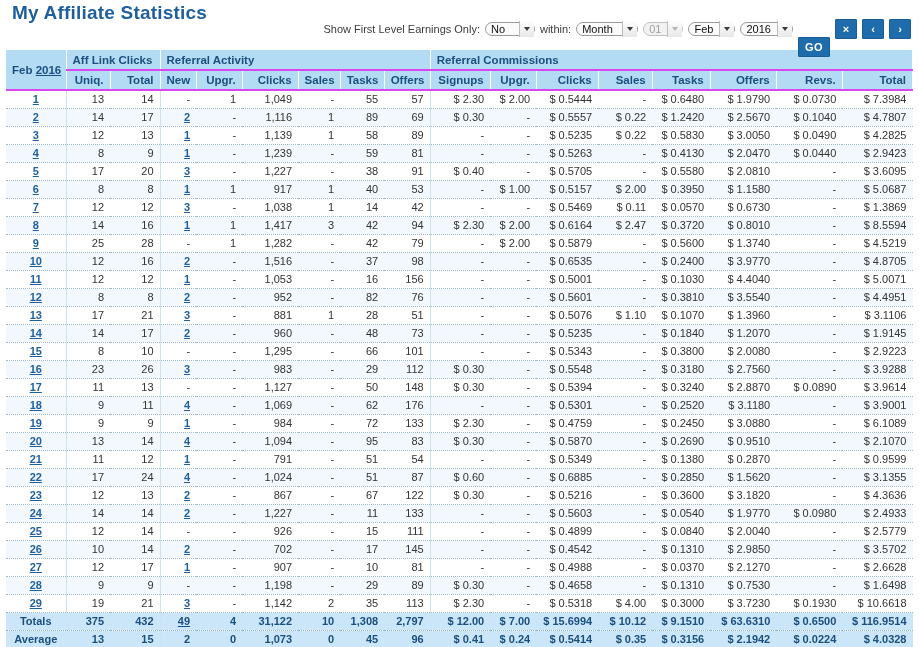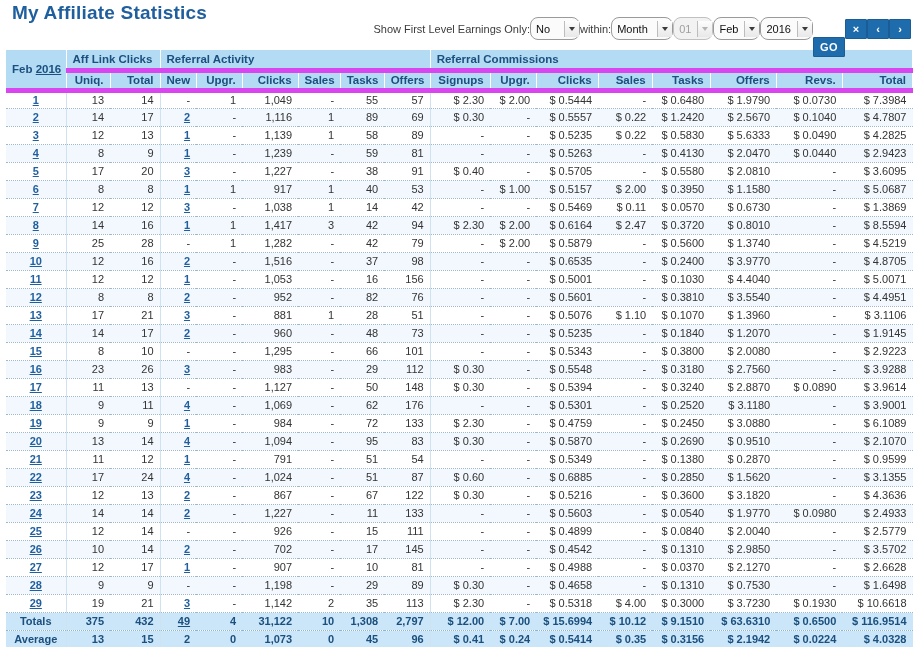--- a/index.html
+++ b/index.html
@@ -29,30 +29,31 @@
     font-size: 19px;
     font-weight: bold;
     color: #1f5f9e;
     letter-spacing: .2px;
     white-space: nowrap;
     padding-top: 2px;
   }
   .controls {
     display: flex;
     align-items: center;
+    gap: 5px;
     font-size: 11px;
     color: #444444;
     white-space: nowrap;
   }
   .ctl-label { font-size: 11px; color: #3b3b3b; }
   .sel {
     display: inline-flex;
     align-items: center;
     justify-content: space-between;
-    height: 23px;
+    height: 14px;
     border: 1px solid #9a9a9a;
     background: #fbfbfb;
     border-radius: 8px;
     font-size: 11px;
     color: #111111;
     padding: 0 0 0 5px;
     box-sizing: border-box;
   }
   .sel .selval {
     padding-right: 6px;
@@ -115,21 +116,21 @@
     white-space: nowrap;
     overflow: hidden;
   }
 
   thead th {
     background: #b3dcf4;
     color: #1b4f7e;
     font-weight: bold;
     font-size: 11.5px;
     border-right: 1px solid #ffffff;
-    border-bottom: 5px solid #d946ef;
+    border-bottom: 2px solid #d946ef;
     text-align: left;
     margin-left: 40px;
   }
   thead tr.grouprow th { height: 20px; }
   thead tr.subrow th { height: 20px; text-align: right; }
   thead th.datecell {
     text-align: center;
     vertical-align: middle;
     background: #b3dcf4;
     border-right: 1px solid #ffffff;
@@ -323,21 +324,21 @@
           <td>-</td>
           <td>1,139</td>
           <td>1</td>
           <td>58</td>
           <td>89</td>
           <td class="sep">-</td>
           <td>-</td>
           <td>$ 0.5235</td>
           <td>$ 0.22</td>
           <td>$ 0.5830</td>
-          <td>$ 5.6333</td>
+          <td>$ 3.0050</td>
           <td>$ 0.0490</td>
           <td>$ 4.2825</td>
         </tr>
         <tr class="data alt">
           <td class="daycell"><span>4</span></td>
           <td class="sep">8</td>
           <td>9</td>
           <td class="sep linkval"><span>1</span></td>
           <td>-</td>
           <td>1,239</td>

